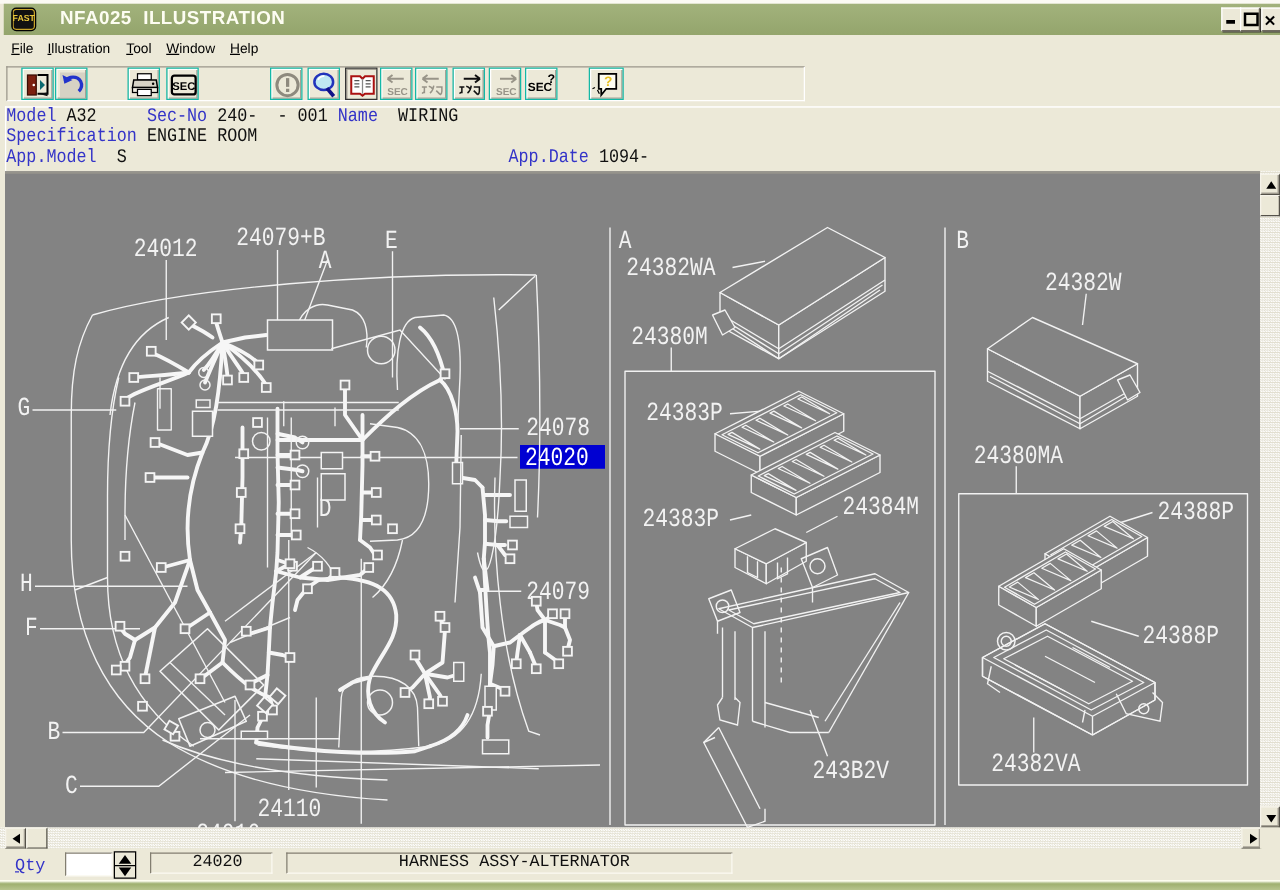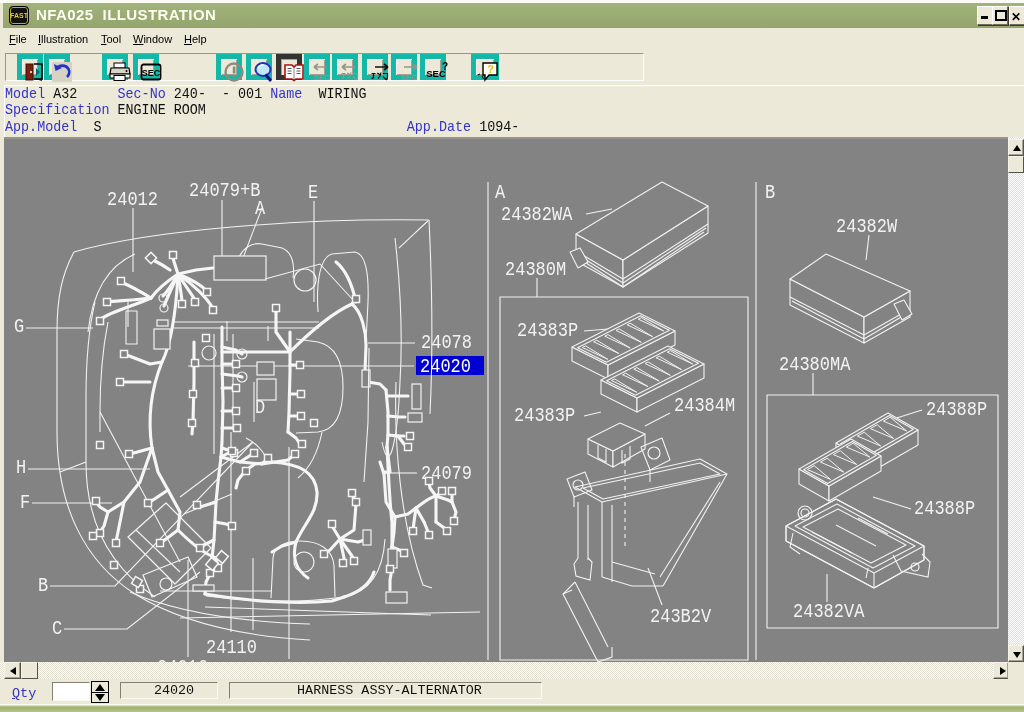--- a/index.html
+++ b/index.html
@@ -1,24 +1,24 @@
 <!DOCTYPE html>
 <html><head><meta charset="utf-8">
 <style>
 html,body{margin:0;padding:0;width:1024px;height:712px;overflow:hidden;}
 body{background:#ece9d8;font-family:"Liberation Sans",sans-serif;position:relative;}
 .abs{position:absolute;}
 #titlebar{left:3px;top:3px;width:1021px;height:25px;background:linear-gradient(#a2b27c,#94a56c);}
 #ticon{left:9px;top:6px;width:18px;height:17px;background:#111;border:1px solid #000;border-radius:4px;box-shadow:inset 0 0 0 1px #c8a42a;color:#e8c63a;font-weight:bold;font-size:7px;text-align:center;line-height:17px;letter-spacing:0;}
-#ttext{left:36px;top:6px;color:#fdfdf2;font-weight:bold;font-size:15px;letter-spacing:0.4px;}
+#ttext{left:48px;top:6px;color:#fdfdf2;font-weight:bold;font-size:15px;letter-spacing:0.4px;}
 .wbtn{top:6px;width:14px;height:17px;background:#ece9d8;border:1px solid #fff;border-right-color:#6e6a5e;border-bottom-color:#6e6a5e;box-shadow:1px 1px 0 #3c3a33;font-size:10px;}
 #menubar{left:0;top:28px;width:832px;height:25px;font-size:11px;color:#000;}
 .mi{top:5px;}
 #tbframe{left:5px;top:53px;width:639px;height:28px;border:1px solid #9a968a;border-right-color:#fff;border-bottom-color:#fff;box-sizing:border-box;}
-.tb{top:54px;width:26px;height:26px;background:#ece9d8;border:5px solid #14b8a6;box-sizing:border-box;box-shadow:inset 1px 1px 0 #fff, inset -1px -1px 0 #a5a195;}
+.tb{top:54px;width:26px;height:26px;background:#ece9d8;border:1px solid #14b8a6;box-sizing:border-box;box-shadow:inset 1px 1px 0 #fff, inset -1px -1px 0 #a5a195;}
 .tb svg{position:absolute;left:0;top:0;}
 #info{left:4px;top:85px;width:1020px;height:52px;border-top:1px solid #fff;border-left:1px solid #fff;font-family:"Liberation Mono",monospace;font-size:13.4px;line-height:14.26px;transform:scaleY(1.15);transform-origin:0 0;white-space:pre;color:#101010;}
 #info b{font-weight:normal;color:#3434c8;}
 #main{left:4px;top:137px;width:1004px;height:525px;background:#838383;border-top:2px solid #96948c;box-sizing:border-box;}
 .track{background:repeating-conic-gradient(#fff 0% 25%, #e2dfd0 0% 50%) 0 0/2px 2px;}
 #vsb{left:1008px;top:137px;width:16px;height:525px;}
 #hsb{left:0px;top:662px;width:1008px;height:17px;}
 .sbtn{background:#ece9d8;border:1px solid #f6f4ea;border-right-color:#55524a;border-bottom-color:#55524a;box-sizing:border-box;box-shadow:inset -1px -1px 0 #a5a195;}
 .tri{position:absolute;width:0;height:0;}
 #corner{left:1008px;top:662px;width:16px;height:17px;background:#ece9d8;}
@@ -652,15 +652,15 @@
   </div>
 <div class="abs" id="corner"></div>
 <div class="abs" id="status">
   <span class="abs" id="qty"><u>Q</u>ty</span>
   <span class="abs" style="left:52px;top:3px;width:38px;height:19px;background:#fff;border:1px solid #827e70;border-right-color:#fbfaf2;border-bottom-color:#fbfaf2;box-sizing:border-box;"></span>
   <span class="abs" style="left:91px;top:2px;width:18px;height:22px;background:#ece9d8;border:1px solid #000;box-sizing:border-box;"></span>
   <span class="tri" style="left:95px;top:5px;border-left:5px solid transparent;border-right:5px solid transparent;border-bottom:7px solid #000;"></span>
   <span class="abs" style="left:92px;top:13px;width:16px;height:1px;background:#000;"></span>
   <span class="tri" style="left:95px;top:15px;border-left:5px solid transparent;border-right:5px solid transparent;border-top:7px solid #000;"></span>
   <span class="sunken" style="left:120px;top:3px;width:98px;height:17px;padding:0 0 0 10px;">24020</span>
-  <span class="sunken" style="left:229px;top:3px;width:313px;height:17px;padding:0 0 0 8px;">HARNESS ASSY-ALTERNATOR</span>
+  <span class="sunken" style="left:229px;top:3px;width:357px;height:17px;padding:0 0 0 8px;">HARNESS ASSY-ALTERNATOR</span>
 </div>
 <div class="abs" id="taskbar"></div>
 
 </body></html>

